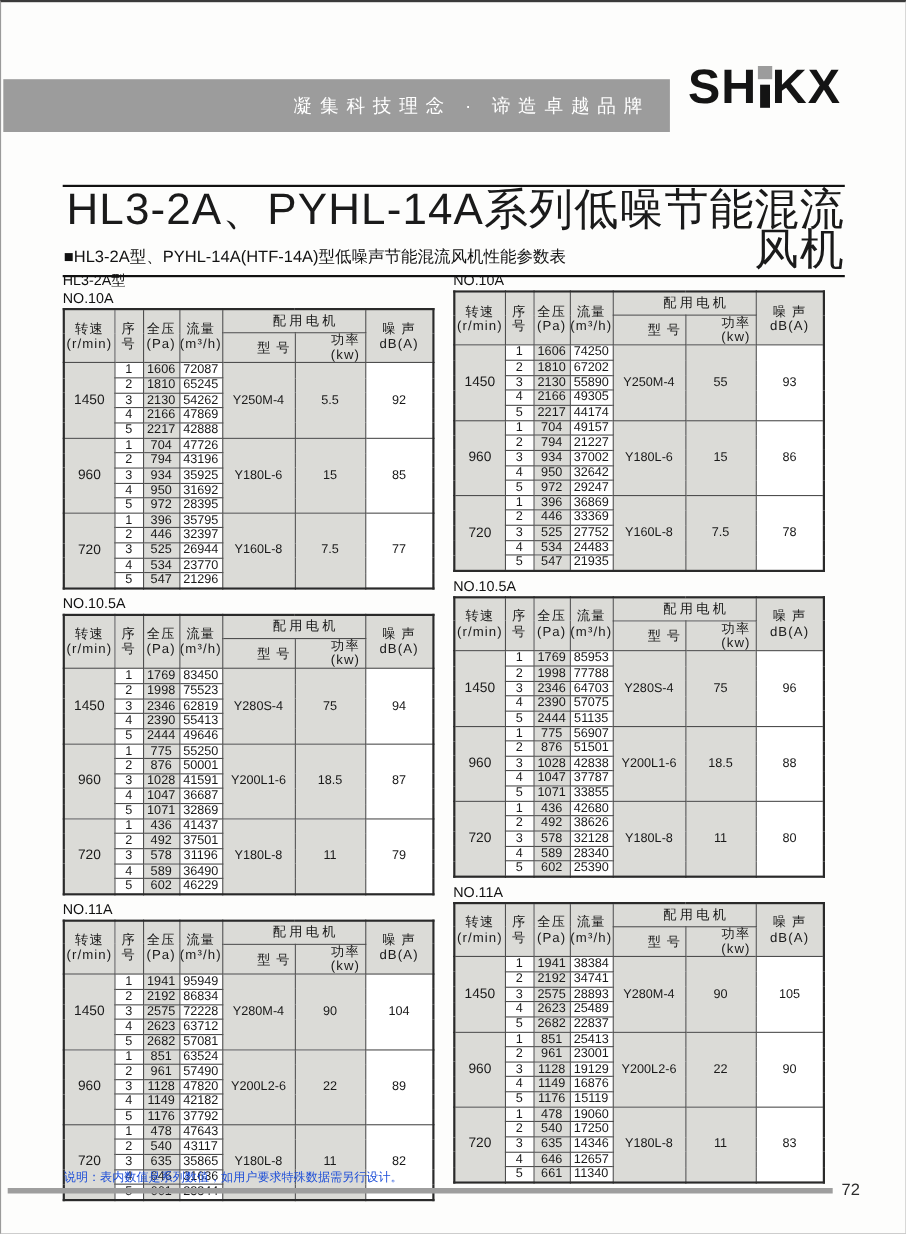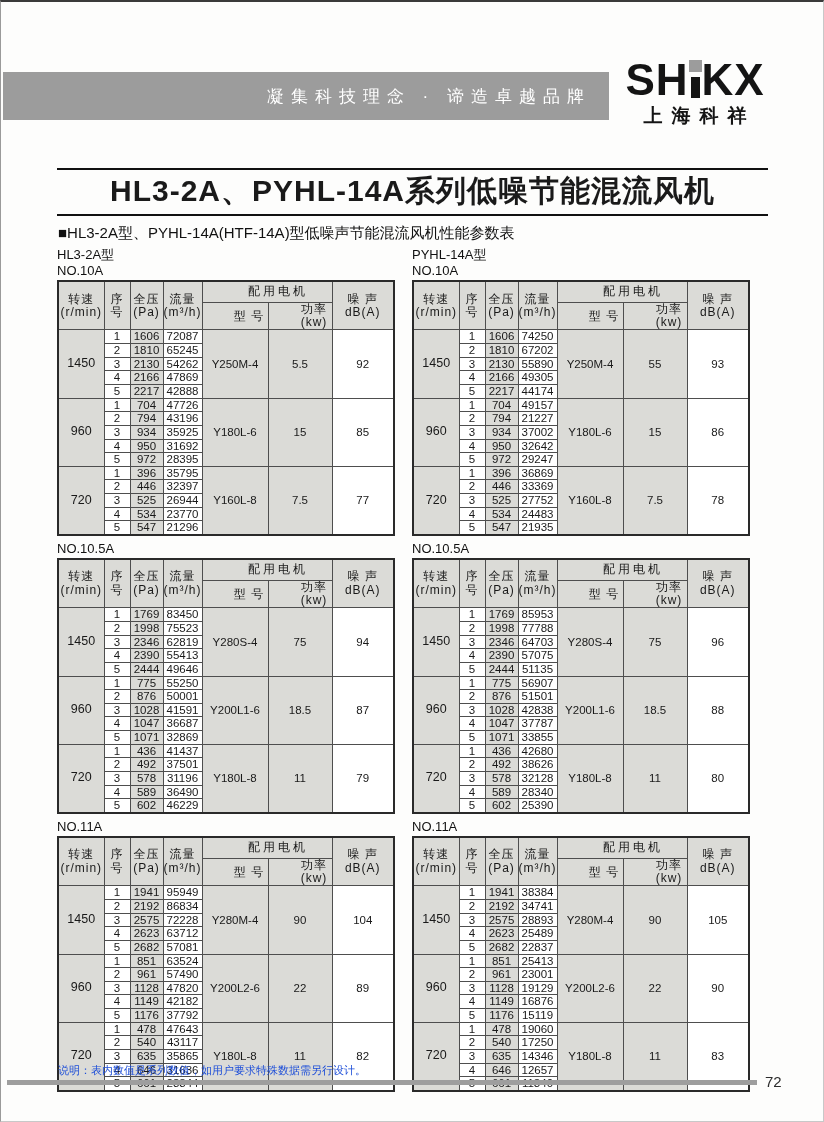--- a/index.html
+++ b/index.html
@@ -24,22 +24,22 @@
   .logo-main{display:flex;align-items:flex-end;justify-content:center;
     font-weight:bold;font-size:44px;line-height:0.92;letter-spacing:1px;color:#141414;}
   .logo-i{position:relative;width:9px;height:40px;margin:0 2px;}
   .logo-i .dot{position:absolute;top:0;left:-2px;width:13px;height:12px;background:#9c9c9c;}
   .logo-i .stem{position:absolute;bottom:2px;left:0;width:9px;height:21px;background:#141414;}
   .logo-sub{font-weight:bold;font-size:19px;letter-spacing:9px;margin-top:3px;
     white-space:nowrap;text-indent:9px;color:#141414;}
   
   .title-block{position:absolute;left:56px;top:166px;width:711px;
     border-top:2px solid #111;border-bottom:2px solid #111;}
-  .title-block h1{margin:3px 0 5px 0;text-align:center;font-size:30px;
-    line-height:36px;letter-spacing:1px;font-weight:bold;}
+  .title-block h1{margin:3px 0 5px 0;text-align:right;font-size:40px;
+    line-height:36px;letter-spacing:1px;font-weight:normal;}
   .subtitle{position:absolute;left:57px;top:222px;font-size:15px;color:#111;}
   
   .col{position:absolute;top:246px;width:340px;}
   .col.left{left:56px;}
   .col.right{left:411px;}
   .series-label,.no-label{font-size:13px;height:14px;line-height:14px;margin-bottom:2px;color:#111;}
   .table-slot{margin-bottom:6px;}
   
   .spec-table{border-collapse:collapse;table-layout:fixed;width:336px;
     font-family:Liberation Sans, sans-serif;font-size:11.5px;
@@ -69,21 +69,20 @@
 
   <div class="logo">
     <div class="logo-main">
       <span>SH</span>
       <span class="logo-i">
         <span class="dot"></span>
         <span class="stem"></span>
       </span>
       <span>KX</span>
     </div>
-    <div class="logo-sub">上海科祥</div>
   </div>
 
   <div class="title-block">
     <h1>HL3-2A、PYHL-14A系列低噪节能混流风机</h1>
   </div>
 
   <div class="subtitle">■HL3-2A型、PYHL-14A(HTF-14A)型低噪声节能混流风机性能参数表</div>
 
   <div class="col left">
     <div class="series-label">HL3-2A型</div>
@@ -434,21 +433,20 @@
               <td>5</td>
               <td class="gray">661</td>
               <td>28344</td>
             </tr>
           </tbody>
         </table>
       </div>
   </div>
 
   <div class="col right">
-    <div class="series-label">PYHL-14A型</div>
     <div class="no-label">NO.10A</div>
     <div class="table-slot">
         <table class="spec-table">
           <colgroup>
             <col style="width: 46px;">
             <col style="width: 26px;">
             <col style="width: 33px;">
             <col style="width: 39px;">
             <col style="width: 66px;">
             <col style="width: 64px;">

